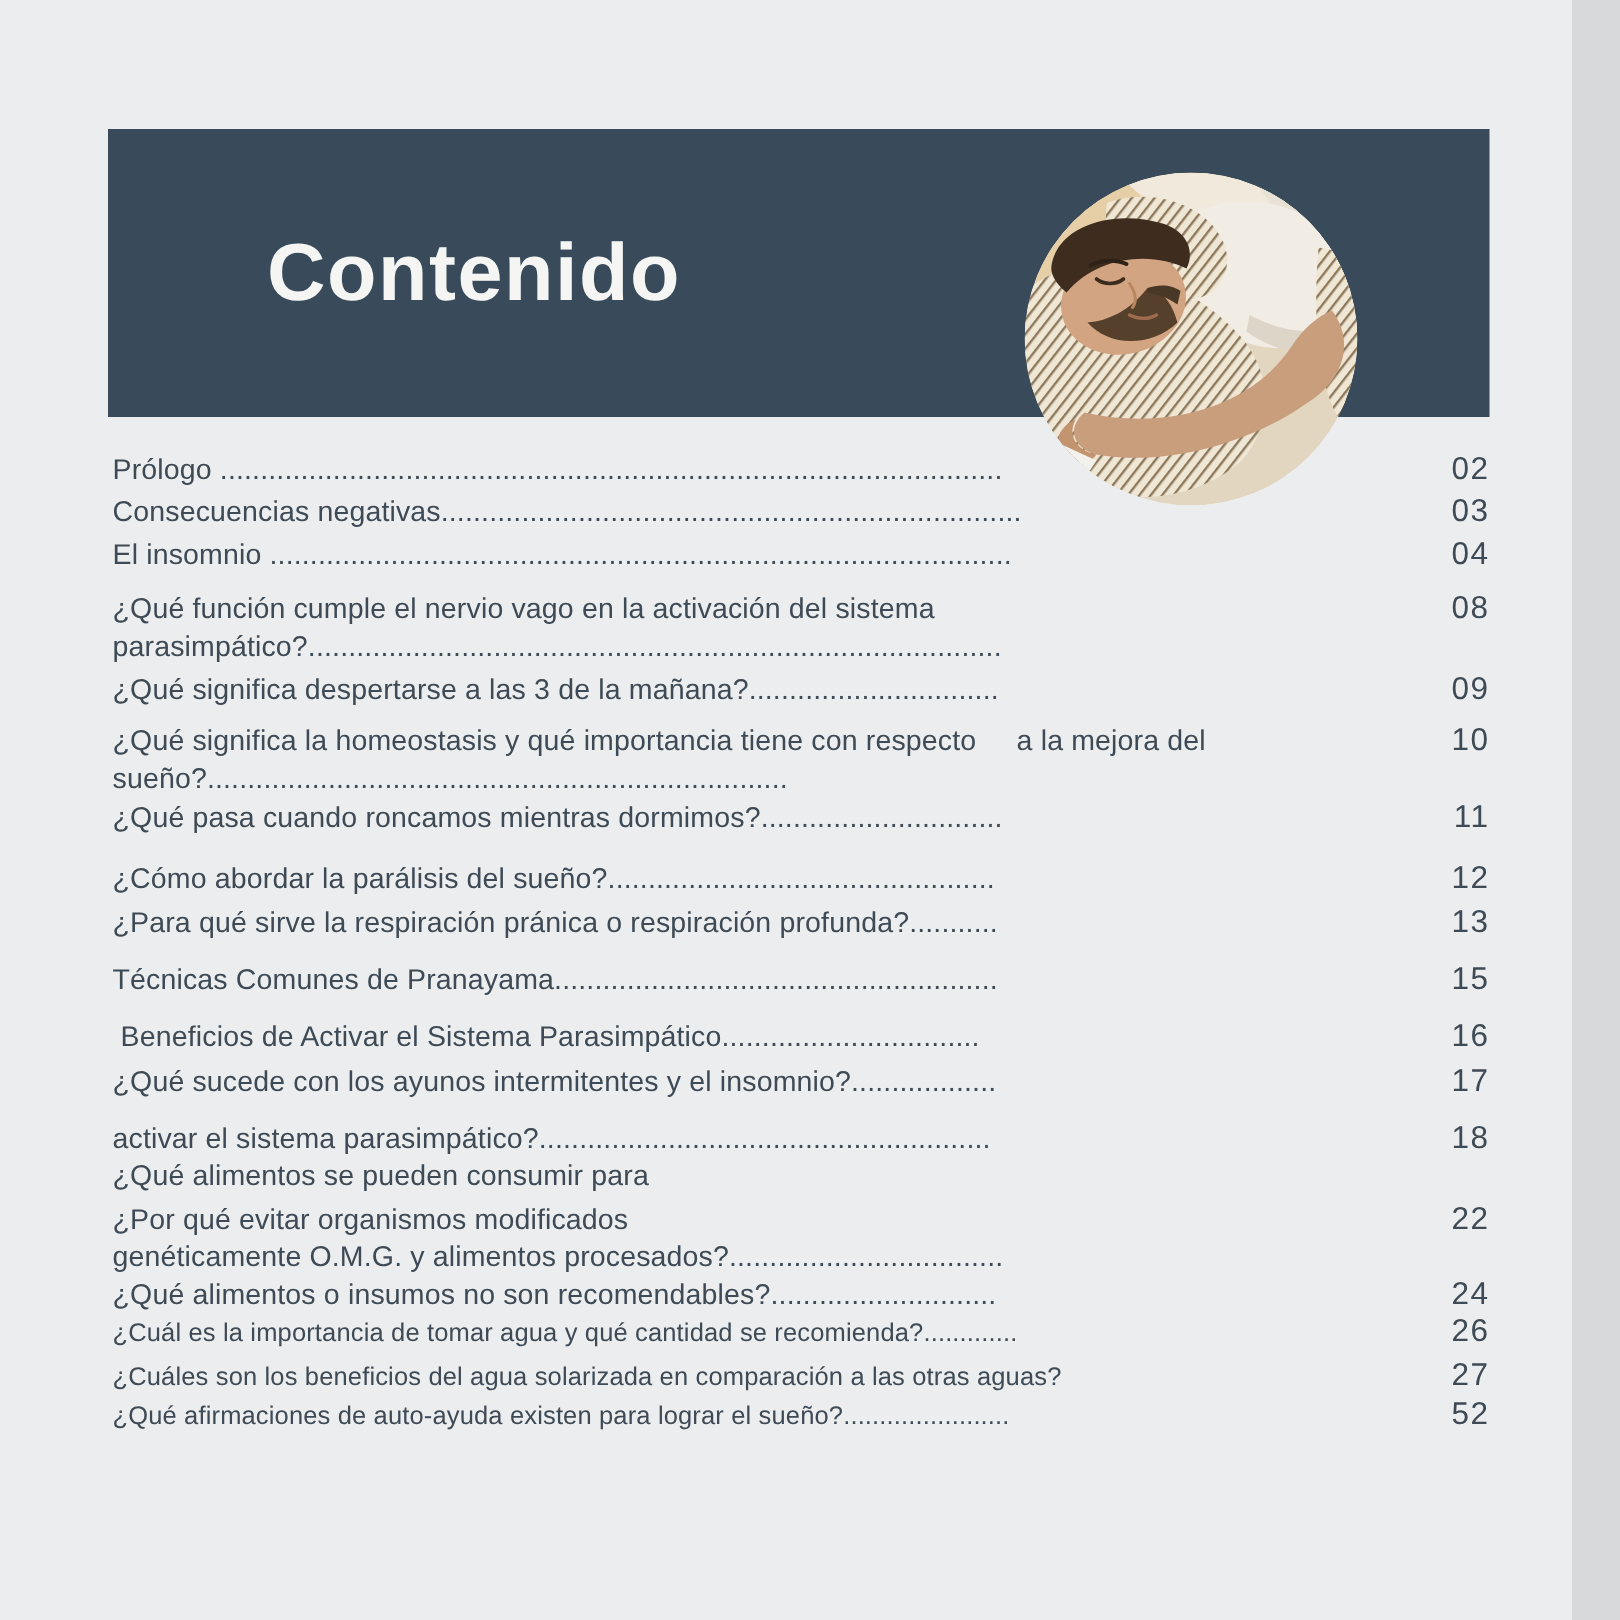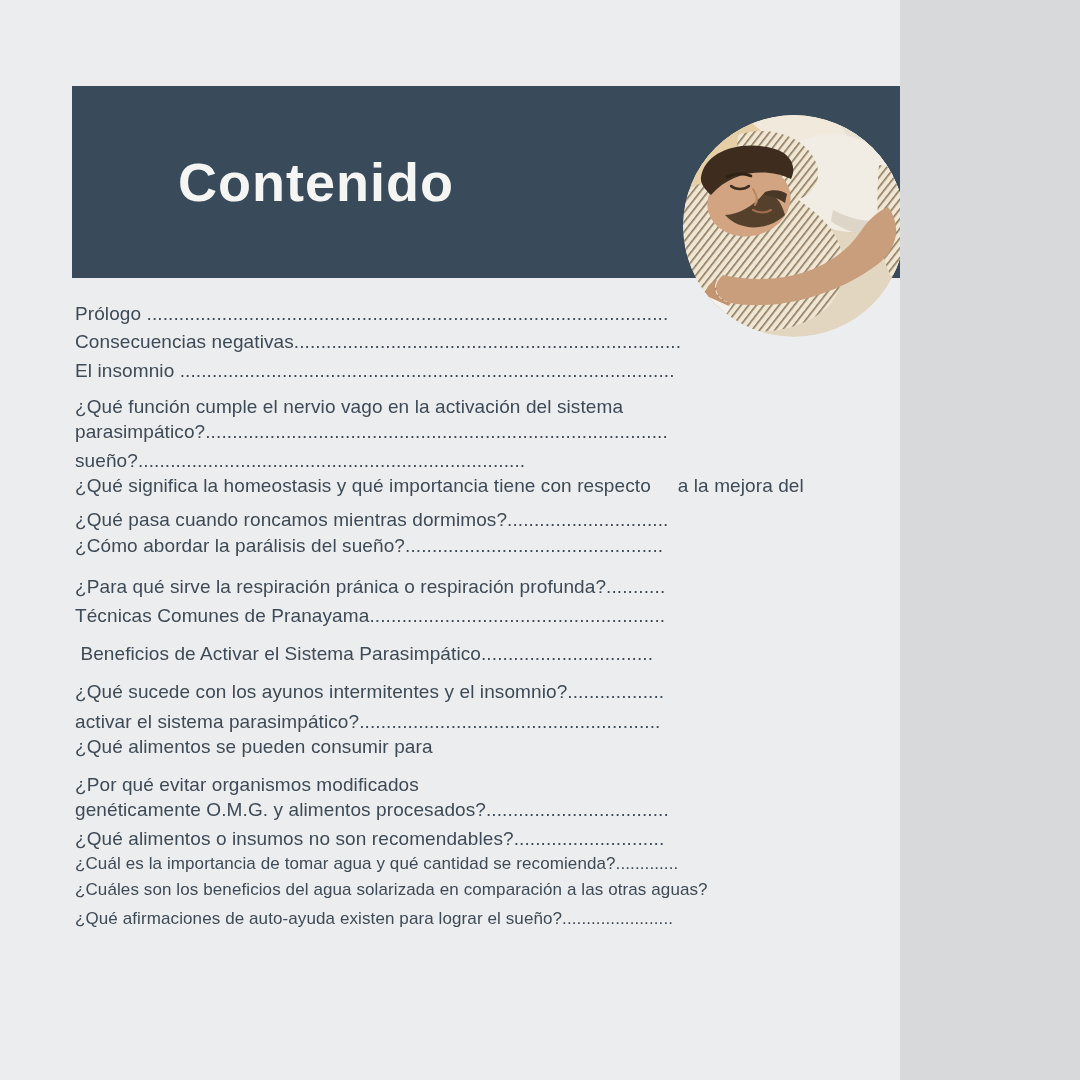--- a/index.html
+++ b/index.html
@@ -1,19 +1,19 @@
 <!DOCTYPE html>
 <html style="--bg: #ECEDEE; --band: #394B5A; --title: #F5F6F4; --text: #3E4A55;"><head>
 <meta charset="utf-8">
 <style>
   html,body{margin:0;padding:0;}
   body{background:#d8d9da;}
   .canvas{
     position:relative;
-    width:900px;height:1080px;
+    width:1048px;height:1080px;
     background:var(--bg,#ECEDEE);
     overflow:hidden;
     font-family:"Liberation Sans", sans-serif;
   }
   
   .band{
     position:absolute;left:72px;top:86px;
     width:921px;height:192px;
     background:var(--band,#394B5A);
     display:flex;align-items:center;
@@ -140,22 +140,28 @@
         </div>
         <div class="row">
           <div class="lines">
             <div class="line">¿Qué función cumple el nervio vago en la activación del sistema</div>
             <div class="line">parasimpático?......................................................................................</div>
           </div>
           <div class="page">08</div>
         </div>
         <div class="row">
           <div class="lines">
+            <div class="line">¿Qué significa despertarse a las 3 de la mañana?...............................</div>
+          </div>
+          <div class="page">09</div>
+        </div>
+        <div class="row">
+          <div class="lines">
+            <div class="line">¿Qué significa la homeostasis y qué importancia tiene con respecto&nbsp;&nbsp;&nbsp;&nbsp; a la mejora del</div>
             <div class="line">sueño?........................................................................</div>
-            <div class="line">¿Qué significa la homeostasis y qué importancia tiene con respecto&nbsp;&nbsp;&nbsp;&nbsp; a la mejora del</div>
           </div>
           <div class="page">10</div>
         </div>
         <div class="row">
           <div class="lines">
             <div class="line">¿Qué pasa cuando roncamos mientras dormimos?..............................</div>
           </div>
           <div class="page">11</div>
         </div>
         <div class="row">

